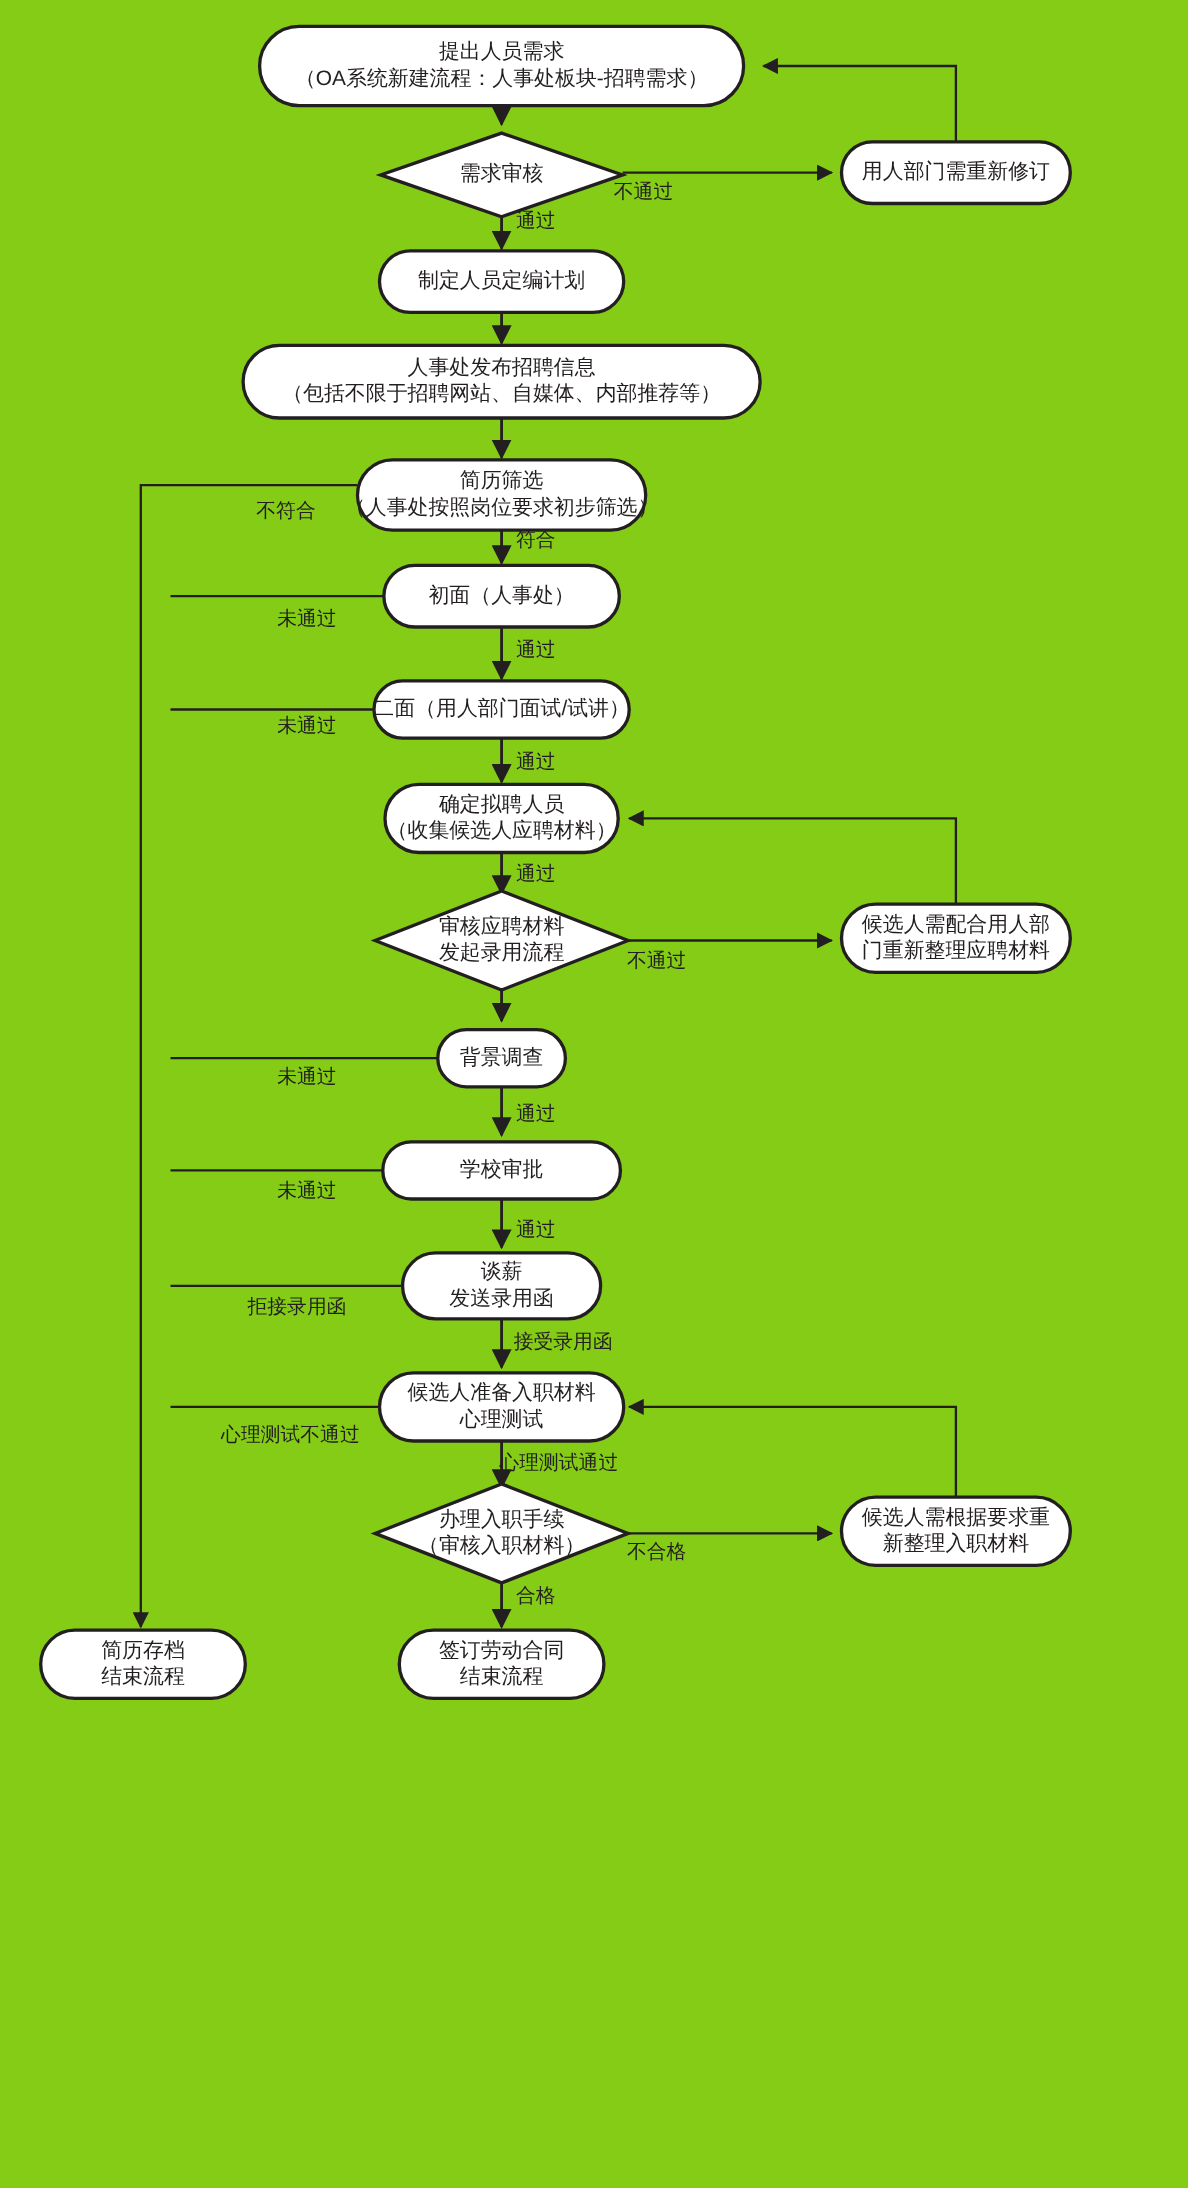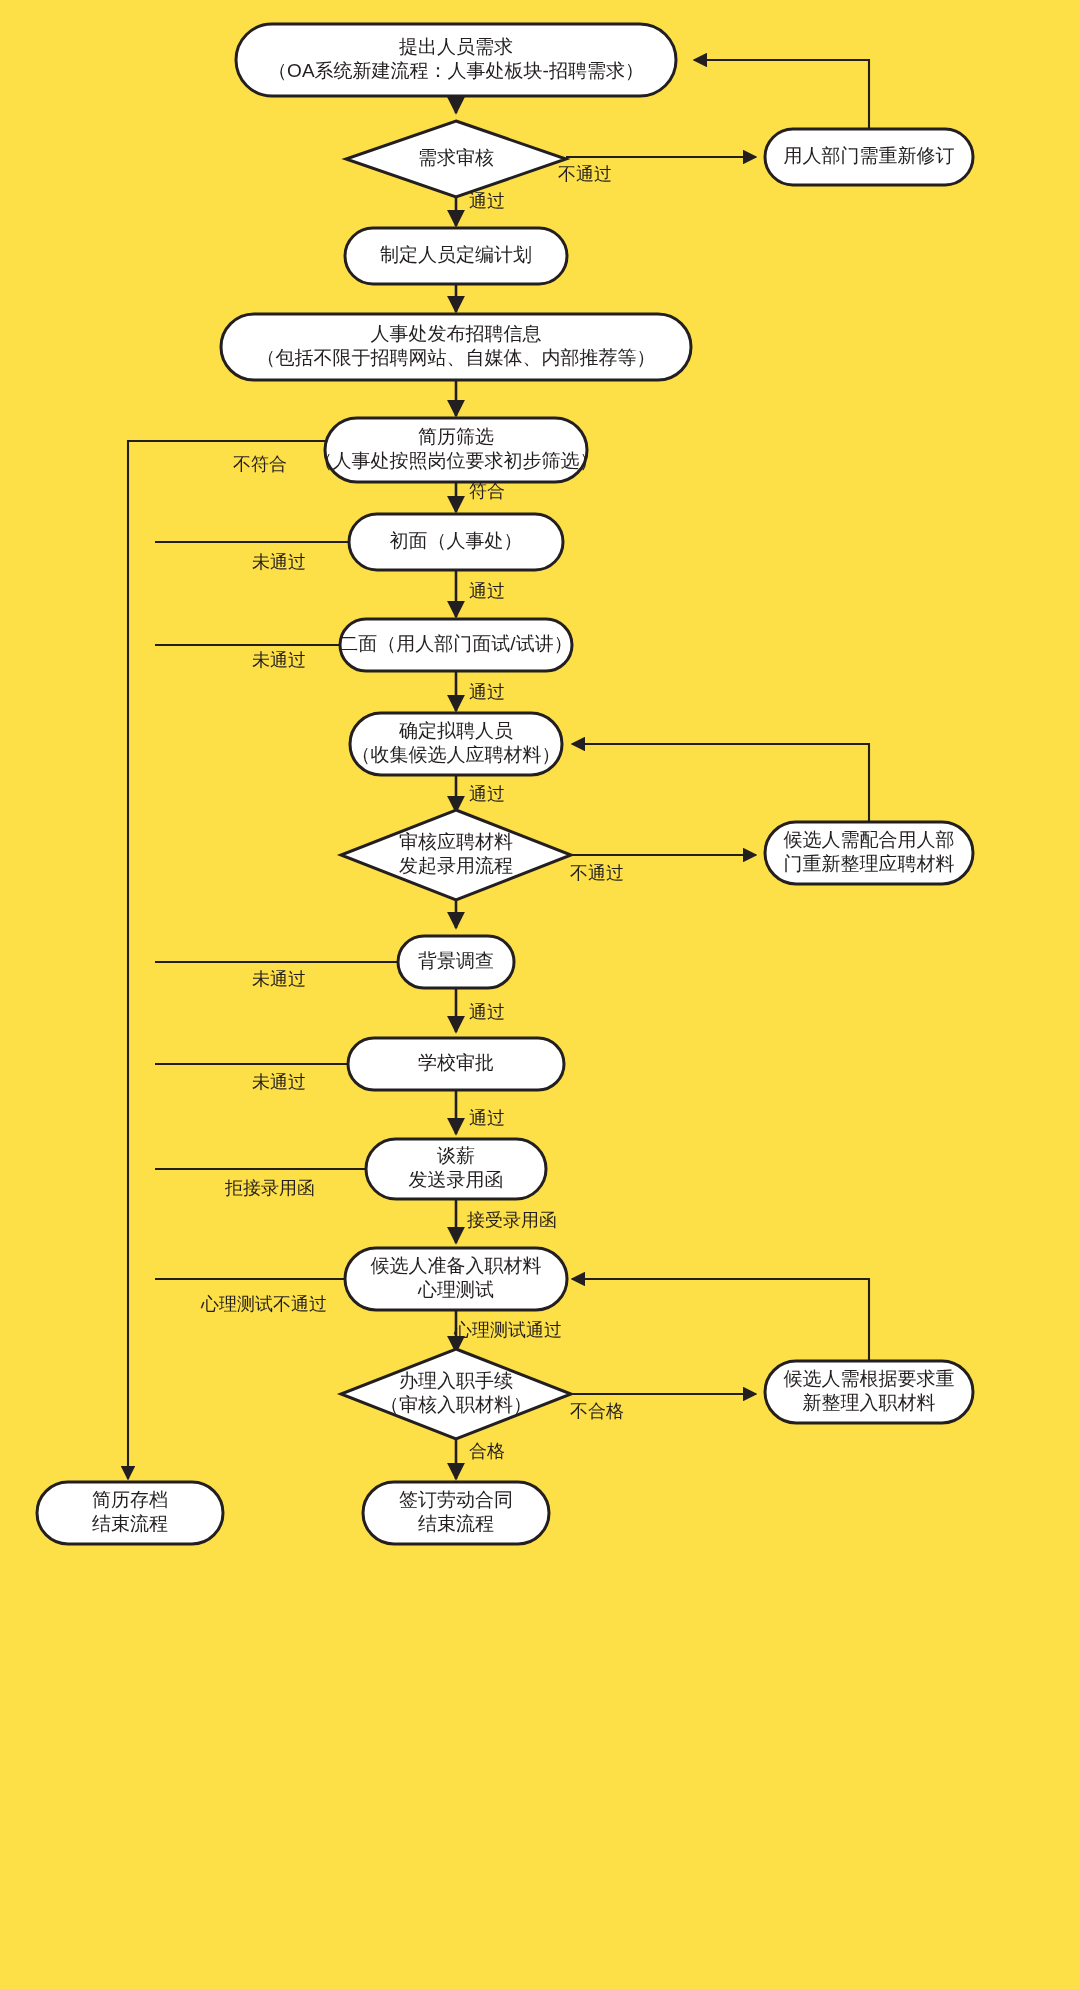--- a/index.html
+++ b/index.html
@@ -7,21 +7,21 @@
     padding: 0;
     background: #ffffff;
   }
   body {
     font-family: "Liberation Sans", "DejaVu Sans", sans-serif;
   }
   #flow-root {
     position: relative;
     width: 1080px;
     height: 1989px;
-    background: #fde047;
+    background: #84cc16;
     overflow: hidden;
   }
   svg#flow-svg {
     display: block;
     width: 1080px;
     height: 1989px;
   }
   .node-shape {
     fill: #ffffff;
     stroke: #231f20;

